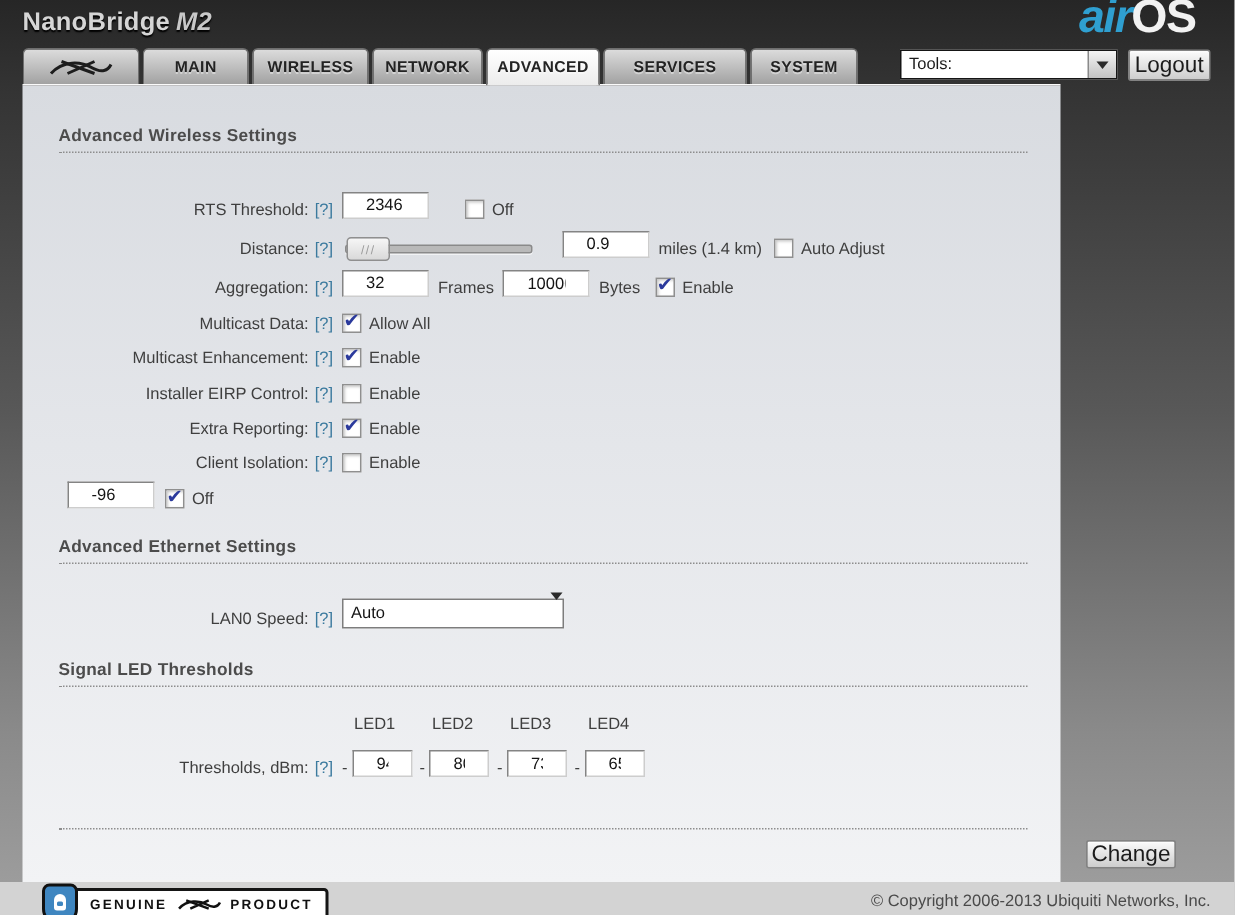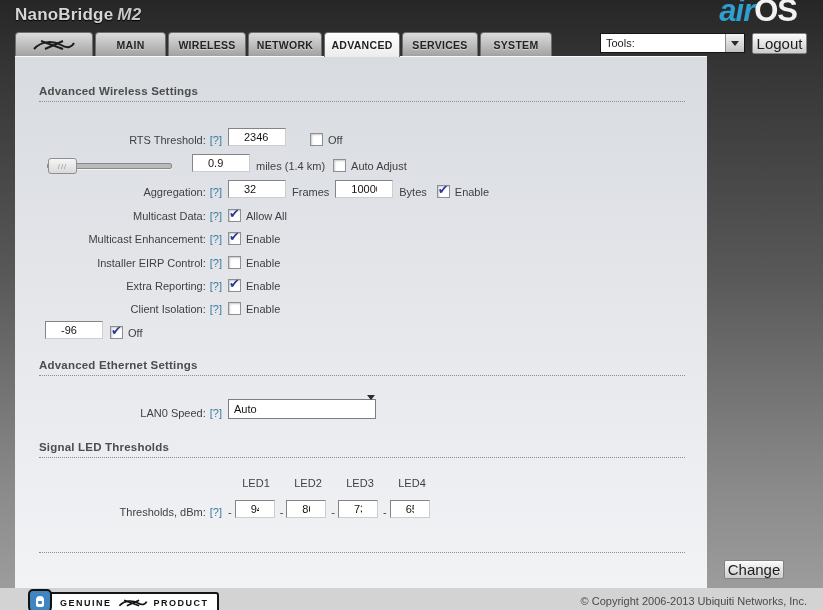--- a/index.html
+++ b/index.html
@@ -54,21 +54,21 @@
   .slider .thumb{position:absolute;left:1px;top:0;width:27px;height:14px;border:1px solid #8f8f8f;
                  border-radius:3px;background:linear-gradient(#f6f6f6,#d9d9d9);
                  display:flex;align-items:center;justify-content:center;
                  font-size:8px;color:#9a9a9a;letter-spacing:1px;cursor:grab}
   
   .select{height:20px;background:#fff;border:1px solid #7d7d7d;box-sizing:border-box;
           display:flex;align-items:center;cursor:pointer}
   .select .val{flex:1;padding-left:5px;color:#141414}
   .lan0{width:148px;margin-left:6px}
   
-  .ledlbl{position:absolute;width:40px;text-align:center;color:#3f3f3f}
+  .ledlbl{position:absolute;width:40px;color:#3f3f3f}
   .thr-dash{margin:0 3px 0 5px;color:#3f3f3f}
   .sep{position:absolute;left:24px;right:22px;border-top:1px dotted #8d8d8d}
   .change{position:absolute;left:709px;top:503px;width:60px;height:19px;line-height:17px}
   
   .footer{position:absolute;left:0;top:588px;width:823px;height:22px;background:#d3d3d3}
   .copyright{position:absolute;right:16px;top:7px;color:#4a4a4a;font-size:11px}
   .badge{position:absolute;left:28px;top:1px;display:flex;align-items:flex-start}
   .shield{width:24px;height:28px;background:#3f86c0;border:2px solid #111;
           border-radius:5px 5px 11px 11px;position:relative;z-index:2;box-sizing:border-box}
   .shield::after{content:"";position:absolute;left:6px;top:5px;width:8px;height:11px;
@@ -102,21 +102,21 @@
     </div>
   <div class="tab" style="width:78px">
       <span>WIRELESS</span>
     </div>
   <div class="tab" style="width:74px">
       <span>NETWORK</span>
     </div>
   <div class="tab active" style="width:76px">
       <span>ADVANCED</span>
     </div>
-  <div class="tab" style="width:76px">
+  <div class="tab" style="width:96px">
       <span>SERVICES</span>
     </div>
   <div class="tab" style="width:72px">
       <span>SYSTEM</span>
     </div>
 </div>
 <div class="toolsbox">
   <span class="tlabel">Tools:</span>
   <span class="arrowbtn">
       <span class="tri"></span>
@@ -129,20 +129,21 @@
   <div class="sect" style="top:28px">Advanced Wireless Settings</div>
 
   <div class="row" style="top:69px">
     <span class="lbl"><span>RTS Threshold:</span><a class="help">[?]</a></span>
     <input class="txt w58" style="margin-left: 6px;" value="2346">
     <span class="cb" style="margin-left:24px"></span>
     <span class="cblbl">Off</span>
   </div>
 
   <div class="row" style="top:95px">
+    <span class="lbl"><span>Distance:</span><a class="help">[?]</a></span>
     <span class="slider">
       <span class="track"></span>
       <span class="thumb">///</span>
     </span>
     <input class="txt w58" style="margin-left: 20px;" value="0.9">
     <span style="margin-left:6px">miles (1.4 km)</span>
     <span class="cb" style="margin-left:8px"></span>
     <span class="cblbl">Auto Adjust</span>
   </div>
 

